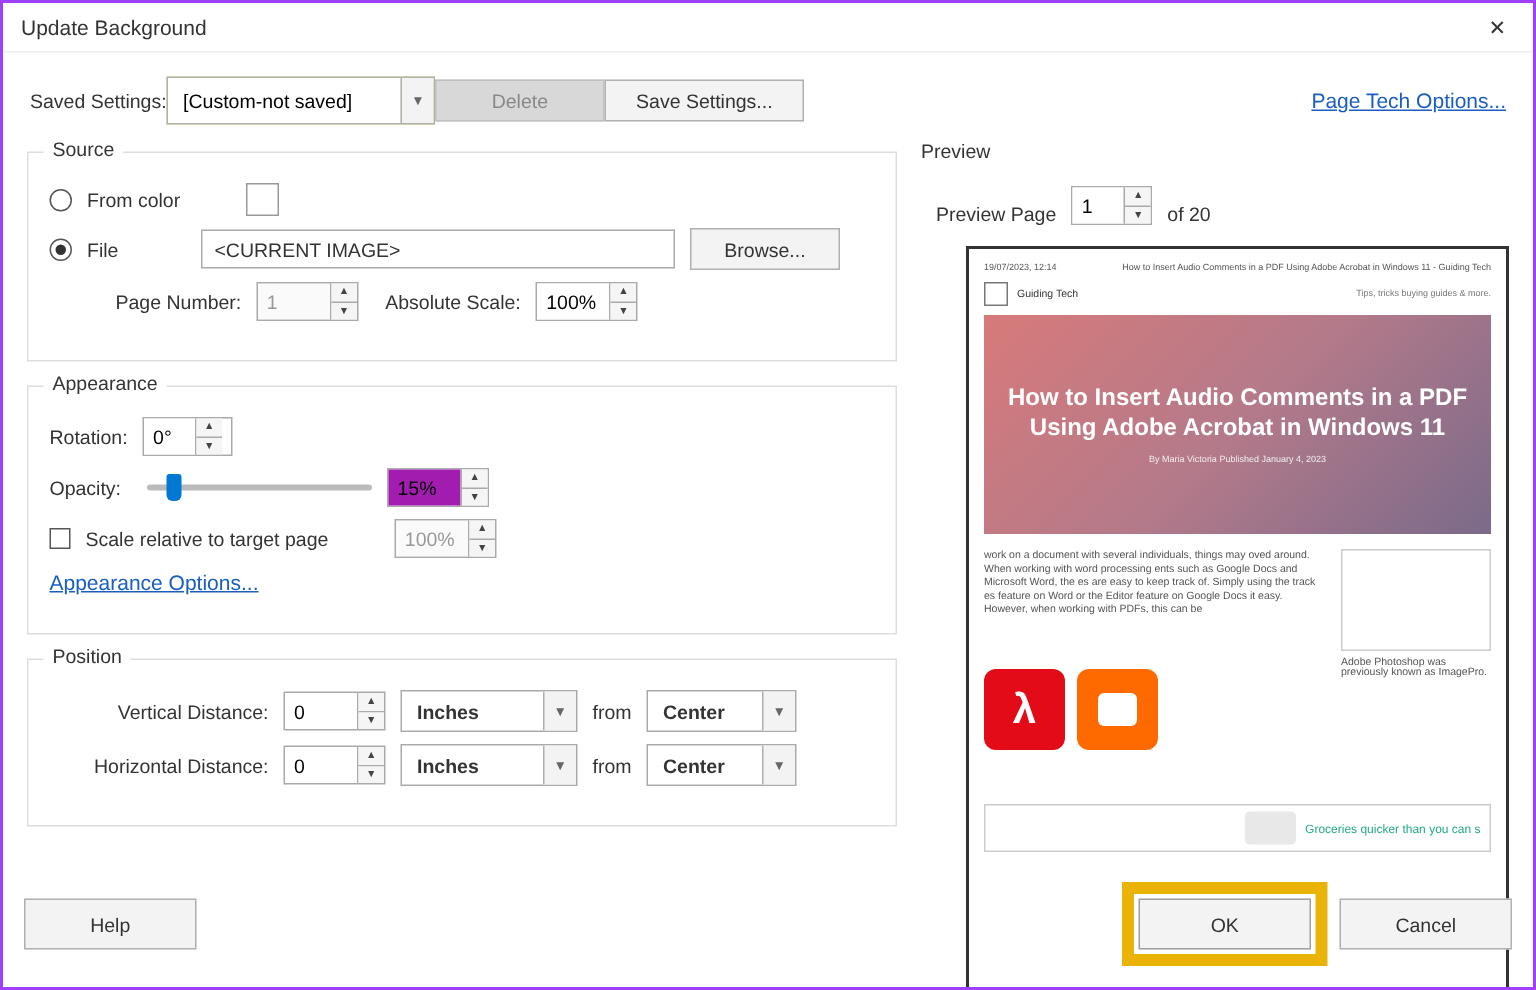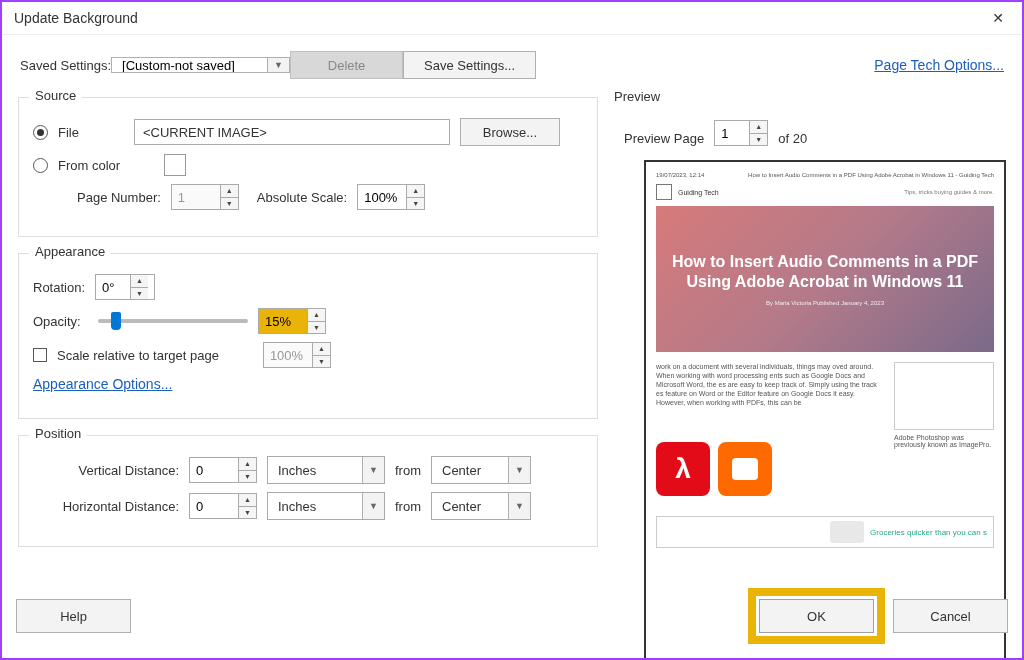--- a/index.html
+++ b/index.html
@@ -1,21 +1,21 @@
 <!DOCTYPE html>
 <html><head>
 <meta charset="utf-8">
 <style>
 * { box-sizing: border-box; margin: 0; padding: 0; font-family: "Segoe UI", Tahoma, sans-serif; }
 body { background: #fff; width: 1024px; height: 660px; border: 2px solid #a040ff; font-size: 13px; color: #333; overflow: hidden; }
 .titlebar { display: flex; align-items: center; justify-content: space-between; padding: 8px 12px; border-bottom: 1px solid #eee; }
 .titlebar span { font-size: 14px; }
 .close { font-size: 16px; cursor: pointer; padding: 0 6px; }
 .top-row { display: flex; align-items: center; padding: 16px 18px 10px 18px; gap: 0; }
-.dropdown { display: flex; border: 1px solid #b0b0b0; background: #bef264; height: 16px; }
+.dropdown { display: flex; border: 1px solid #b0b0b0; background: #bef264; height: 32px; }
 .dropdown input { border: none; padding: 0 10px; width: 155px; font-size: 13px; outline: none; }
 .dd-btn { width: 22px; border-left: 1px solid #b0b0b0; background: #f3f3f3; display: flex; align-items: center; justify-content: center; font-size: 9px; color: #666; }
 .btn { border: 1px solid #b0b0b0; background: #f3f3f3; padding: 0 18px; height: 28px; font-size: 13px; cursor: pointer; display: flex; align-items: center; justify-content: center; }
 .btn.del { width: 113px; color: #888; background: #d8d8d8; border-color:#bfbfbf;}
 .btn.save { width: 133px; }
 .link { color: #1a5fbf; text-decoration: underline; cursor: pointer; font-size: 14px; }
 .page-range { margin-left: auto; }
 .content { display: flex; padding: 0 16px; gap: 16px; }
 .left { width: 580px; display: flex; flex-direction: column; gap: 8px; }
 .group { border: 1px solid #ddd; padding: 12px 14px 18px 14px; position: relative; margin-top: 8px; }
@@ -26,24 +26,24 @@
 .swatch { width: 22px; height: 22px; border: 1px solid #999; background: #fff; }
 .textin { border: 1px solid #aaa; height: 26px; padding: 0 8px; font-size: 13px; display: flex; align-items: center; background: #fff; }
 .spinner { display: flex; border: 1px solid #aaa; height: 26px; background: #fff; }
 .spinner input { border: none; width: 48px; padding: 0 6px; font-size: 13px; outline: none; text-align: left; }
 .spin-btns { display: flex; flex-direction: column; width: 18px; border-left: 1px solid #aaa; }
 .spin-btns div { flex: 1; display: flex; align-items: center; justify-content: center; font-size: 7px; color: #444; background: #f5f5f5; }
 .spin-btns div:first-child { border-bottom: 1px solid #aaa; }
 .disabled { color: #999; }
 .slider-track { width: 150px; height: 4px; background: #bbb; position: relative; border-radius: 2px; }
 .slider-thumb { position: absolute; left: 13px; top: -7px; width: 10px; height: 18px; background: #0078d4; border-radius: 2px 2px 4px 4px; }
-.opacity-in { background: #eab308; }
+.opacity-in { background: #a21caf; }
 .checkbox { width: 14px; height: 14px; border: 1px solid #555; background: #fff; }
 .select { display: flex; border: 1px solid #aaa; height: 28px; background: #fff; align-items: center; }
-.select span { padding: 0 10px; flex: 1; }
+.select span { padding: 0 10px; flex: 1; font-weight: bold; }
 .select .dd-btn { height: 100%; width: 22px; }
 .right { flex: 1; }
 .right .legend { position: static; padding-bottom: 6px; display: block; }
 .preview-hdr { display: flex; align-items: flex-end; gap: 10px; margin: 10px 0 14px 10px; }
 .preview-box { border: 2px solid #333; height: 523px; margin-left: 30px; background: #fff; padding: 10px; position: relative; overflow: hidden; }
 .p-top { font-size: 6px; display: flex; justify-content: space-between; color: #555; }
 .p-logo { display: flex; gap: 6px; align-items: center; margin-top: 6px; }
 .p-logo .sq { width: 16px; height: 16px; border: 1px solid #777; }
 .p-tag { font-size: 6px; color: #777; }
 .hero { margin-top: 6px; width:100%; height: 146px; background: linear-gradient(135deg,#d77a7a,#b47a8a,#7a6a8a); display: flex; align-items:center; justify-content:center; flex-direction:column; color:#fff; text-align:center; font-weight:600; }
@@ -51,21 +51,21 @@
 .hero .by { font-size: 6px; margin-top: 8px; font-weight:400; color:#eee; }
 .body-row { display: flex; gap: 8px; margin-top: 10px; }
 .body-row .txt { flex:1; font-size: 7px; color:#555; line-height:1.3; }
 .body-row .img-ph { width: 100px; height: 68px; border:1px solid #ccc; }
 .icon-row { display:flex; gap:8px; margin-top:12px; }
 .icon-card { width:54px; height:54px; border-radius:8px; display:flex; align-items:center; justify-content:center; }
 .ic-r { background:#e30b17; color:#fff; font-size:28px; font-weight:bold; }
 .ic-o { background:#ff6a00; color:#fff; position:relative; }
 .ic-o .bub { width:26px; height:22px; background:#fff; border-radius:4px; }
 .side-txt { font-size:7px; color:#555; width:100px; margin-left:auto; padding-top:4px; }
-.ad { border:1px solid #ccc; height:32px; margin-top:20px; display:flex; align-items:center; padding:0 6px; font-size:8px; justify-content:flex-end; gap:6px; color:#2a8; }
+.ad { border:1px solid #ccc; height:32px; margin-top:36px; display:flex; align-items:center; padding:0 6px; font-size:8px; justify-content:flex-end; gap:6px; color:#2a8; }
 .ad .bot { width:34px; height:22px; background:#e8e8e8; border-radius:3px; }
 .footer { position:absolute; bottom:16px; left:16px; right:16px; display:flex; gap:8px; align-items:center; }
 .footer .btn { width:115px; height:34px; }
 .ok-hl { border:8px solid #eab308; padding:3px; margin-left:auto; }
 .ok-hl .btn { border:1px solid #a0a0a0; margin:0; }
 </style>
 </head>
 <body>
 
 <div class="titlebar">
@@ -83,29 +83,29 @@
   <div class="btn save">Save Settings...</div>
   <span class="link page-range">Page Tech Options...</span>
 </div>
 
 <div class="content">
   <div class="left">
 
     <div class="group">
       <span class="legend">Source</span>
       <div class="row">
+        <div class="radio"></div>
+        <span>From color</span>
+        <div class="swatch" style="margin-left:34px"></div>
+      </div>
+      <div class="row">
         <div class="radio checked"></div>
         <span>File</span>
         <div class="textin" style="width:316px; margin-left:45px">&lt;CURRENT IMAGE&gt;</div>
         <div class="btn" style="width:100px">Browse...</div>
-      </div>
-      <div class="row">
-        <div class="radio"></div>
-        <span>From color</span>
-        <div class="swatch" style="margin-left:34px"></div>
       </div>
       <div class="row" style="margin-left:44px">
         <span>Page Number:</span>
         <div class="spinner">
           <input class="disabled" disabled="" value="1" style="">
           <div class="spin-btns">
               <div>▲</div>
               <div>▼</div>
             </div>
         </div>

